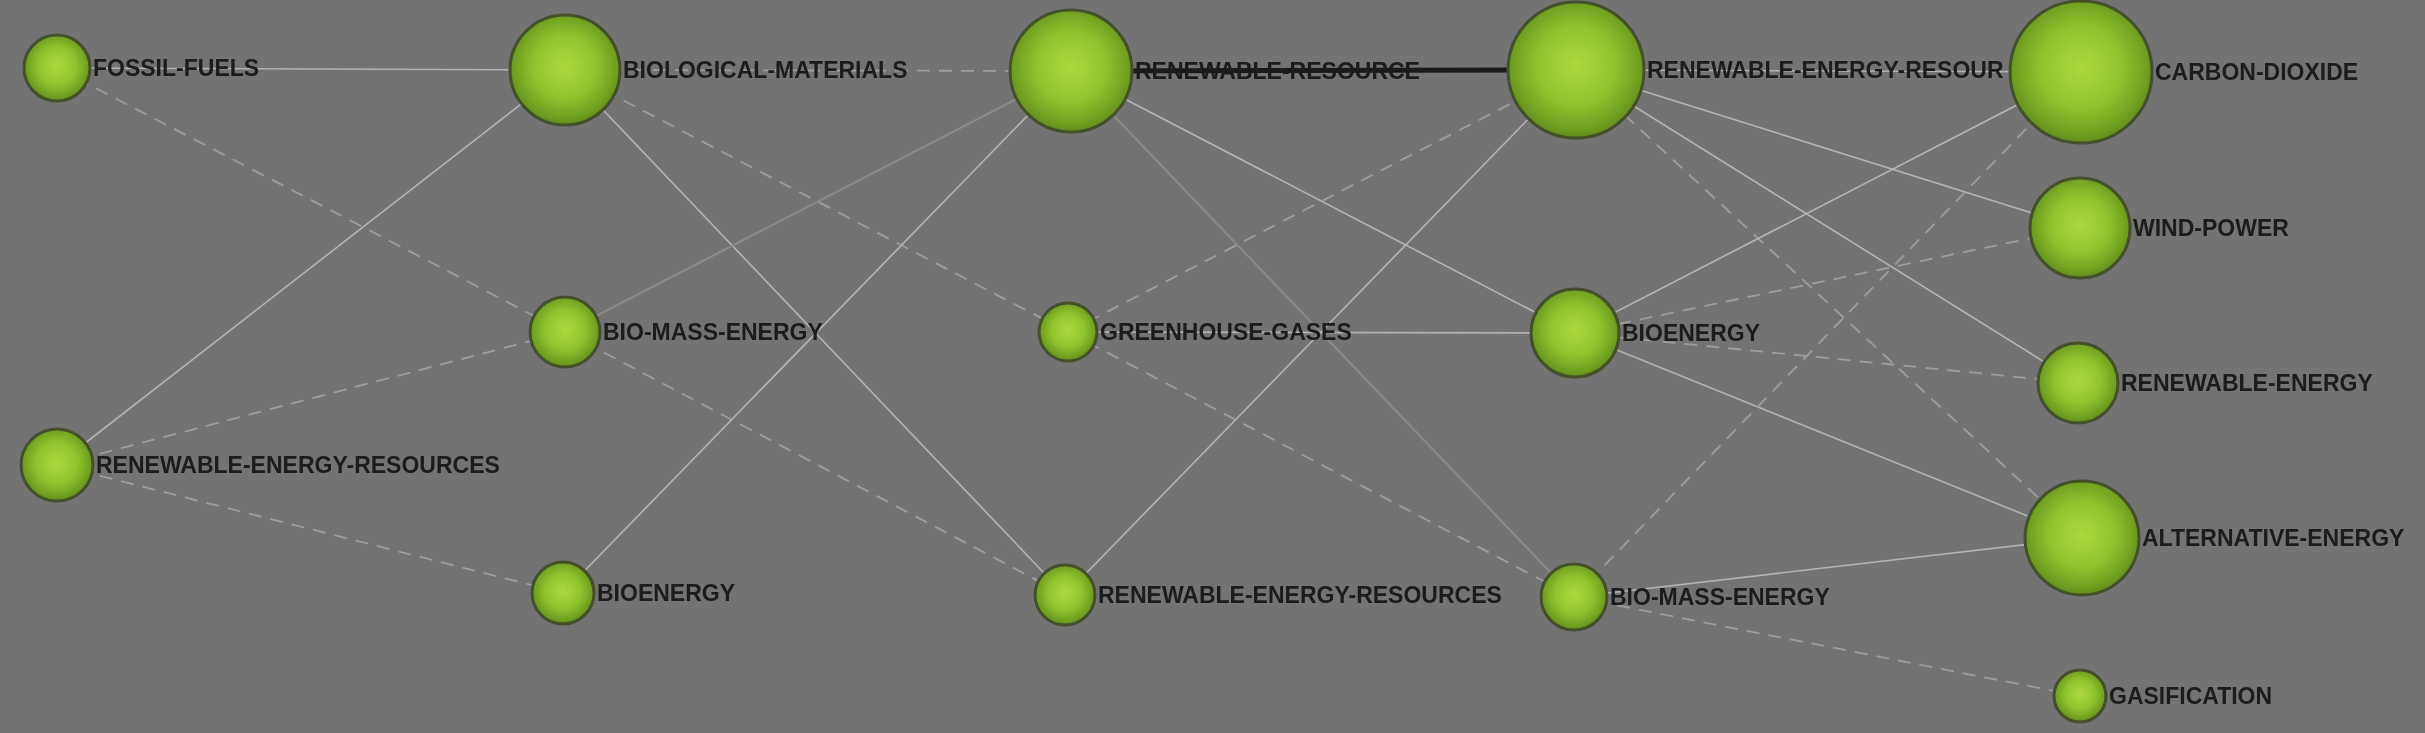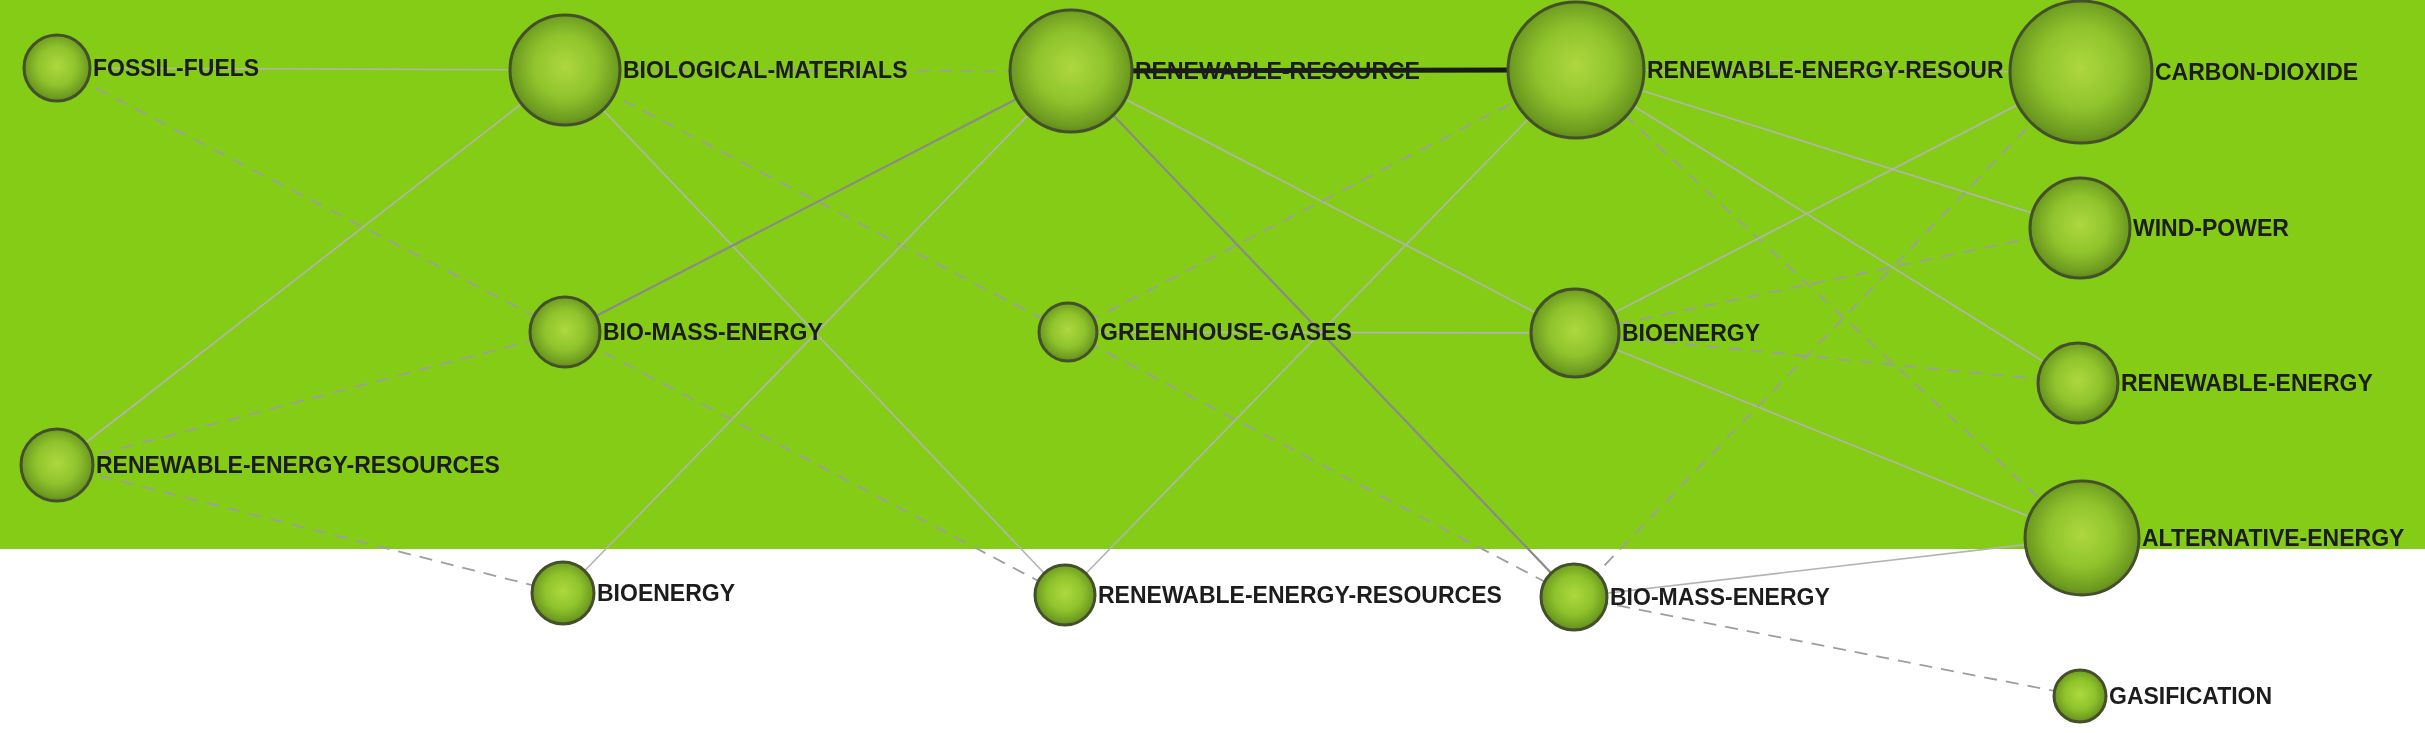--- a/index.html
+++ b/index.html
@@ -7,22 +7,22 @@
     padding: 0;
     background: #ffffff;
     width: 2425px;
     height: 733px;
     overflow: hidden;
     font-family: "Liberation Sans", sans-serif;
   }
   #diagram-wrap {
     position: relative;
     width: 2425px;
-    height: 549px;
-    background: #84cc16;
+    height: 733px;
+    background: #737373;
   }
   svg { display: block; }
   text.node-label {
     font-family: "Liberation Sans", "DejaVu Sans", sans-serif;
     font-weight: bold;
     font-size: 23px;
     fill: #1c1c1c;
     paint-order: stroke;
     stroke: #ffffff;
     stroke-width: 0px;

